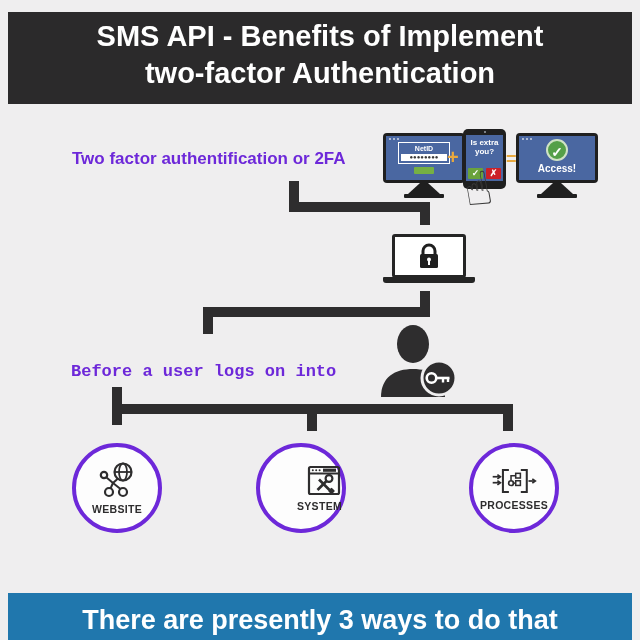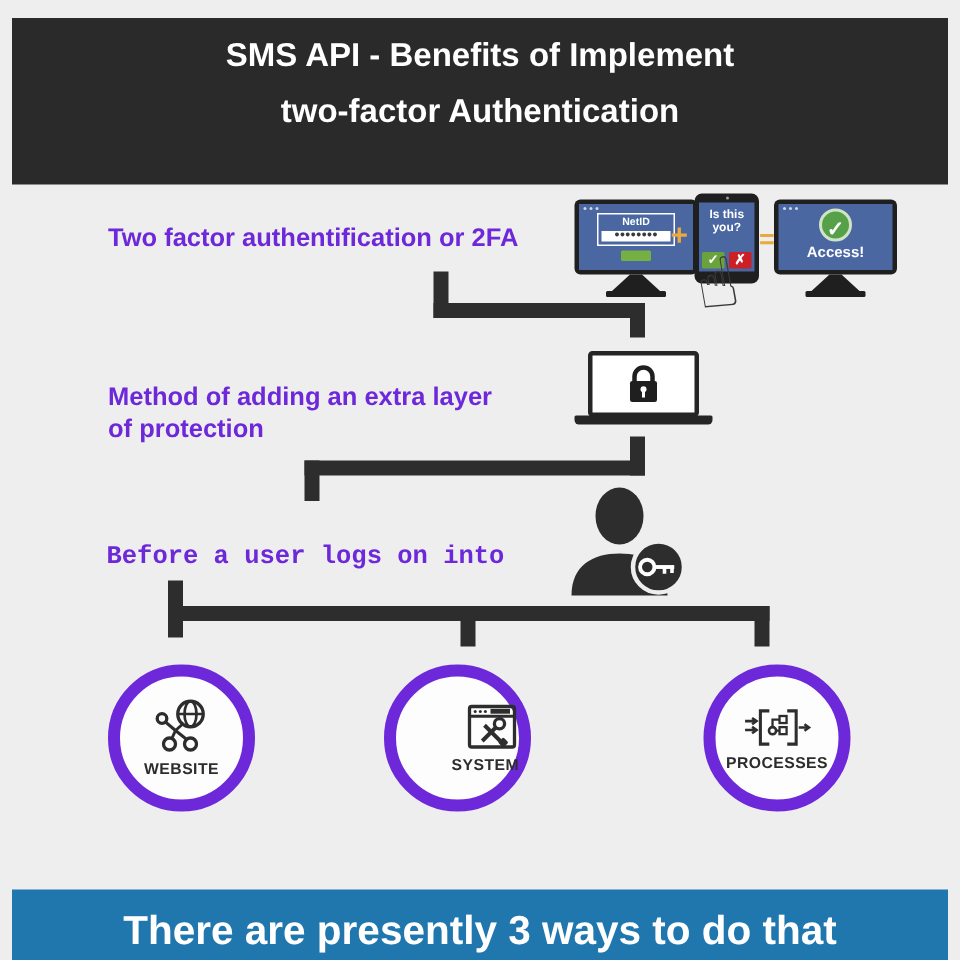--- a/index.html
+++ b/index.html
@@ -2,23 +2,23 @@
 <html><head>
 <meta charset="utf-8">
 <style>
   html,body{margin:0;padding:0;}
   #canvas{
     position:relative;width:640px;height:640px;background:#efeeef;
     overflow:hidden;font-family:"Liberation Sans",sans-serif;
   }
   
   .banner-header{
-    position:absolute;left:8px;top:12px;width:624px;height:111px;
+    position:absolute;left:8px;top:12px;width:624px;height:92px;
     background:#2b2a2b;color:#ffffff;text-align:center;font-weight:bold;
-    font-size:22px;line-height:37px;box-sizing:border-box;padding-top:6px;
+    font-size:29px;line-height:37px;box-sizing:border-box;padding-top:6px;
   }
   .banner-footer{
     position:absolute;left:8px;top:593px;width:624px;height:47px;
     background:#2077ad;color:#ffffff;text-align:center;font-weight:bold;
     font-size:27px;box-sizing:border-box;padding-top:12px;
   }
   
   .step-label{
     position:absolute;color:#6d28d9;font-size:17px;font-weight:bold;line-height:21px;
   }
@@ -49,21 +49,21 @@
   .pbtn.no{background:#cc2027;}
   .hand{position:absolute;left:464px;top:166px;font-size:46px;line-height:1;color:#3a3a3a;transform:rotate(-10deg);z-index:5;font-family:"DejaVu Sans",sans-serif;}
   .op{position:absolute;color:#e9a93e;font-weight:bold;}
   
   .laptop-screen{position:absolute;left:392px;top:234px;width:74px;height:44px;border:3px solid #252525;border-radius:3px;background:#ffffff;box-sizing:border-box;display:flex;align-items:center;justify-content:center;}
   .laptop-base{position:absolute;left:383px;top:277px;width:92px;height:6px;background:#252525;border-radius:1px 1px 3px 3px;}
   
   .person{position:absolute;left:377px;top:325px;width:82px;height:72px;}
   
   .target-circle{
-    position:absolute;top:443px;width:82px;height:82px;border:8px solid #6d28d9;border-radius:50%;
+    position:absolute;top:443px;width:82px;height:82px;border:4px solid #6d28d9;border-radius:50%;
     background:#fdfdfd;display:flex;flex-direction:column;align-items:center;justify-content:center;gap:2px;
   }
   .target-label{color:#2e2d2e;font-size:10.5px;font-weight:bold;letter-spacing:0.3px;}
   .ic{display:block;}
 </style>
 </head>
 <body>
 
 <div id="canvas">
 
@@ -92,21 +92,21 @@
     <div class="stand"></div>
     <div class="stand-base"></div>
   </div>
 
   <div class="op" style="left:447px;top:146px;font-size:20px;">+</div>
 
   <div class="phone">
     <div class="cam"></div>
     <div class="pscreen">
       <div class="prompt">
-        <div>Is this</div>
+        <div>Is extra</div>
         <div>you?</div>
       </div>
       <div class="btn-row">
         <div class="pbtn yes">✓</div>
         <div class="pbtn no">✗</div>
       </div>
     </div>
   </div>
   <div class="hand">☝</div>
 
@@ -135,24 +135,20 @@
   <div class="laptop-screen">
     <svg class="ic" width="20" height="26" viewBox="0 0 20 26">
       <path d="M4,12 v-4 a6,6 0 0 1 12,0 v4" fill="none" stroke="#1f1f1f" stroke-width="3"></path>
       <rect x="1" y="11" width="18" height="14" rx="1.5" fill="#1f1f1f"></rect>
       <circle cx="10" cy="16.5" r="2" fill="#ffffff"></circle>
       <rect x="9" y="17" width="2" height="5" fill="#ffffff"></rect>
     </svg>
   </div>
   <div class="laptop-base"></div>
 
-  <div class="step-label" style="left:72px;top:254px;">
-    <div>Method of adding an extra layer</div>
-    <div>of protection</div>
-  </div>
 
   <div class="conn" style="left:420px;top:291px;width:10px;height:26px;"></div>
   <div class="conn" style="left:203px;top:307px;width:227px;height:10px;"></div>
   <div class="conn" style="left:203px;top:307px;width:10px;height:27px;"></div>
 
   <div class="step-label" style="left:71px;top:361px;font-family:Liberation Mono, monospace;">Before a user logs on into</div>
 
   <svg class="person" viewBox="0 0 82 72" style="overflow:visible;">
     <ellipse cx="36" cy="19" rx="16" ry="19" fill="#2e2d2e"></ellipse>
     <path d="M4,72 C4,52 18,44 36,44 C54,44 68,52 68,72 Z" fill="#2e2d2e"></path>

